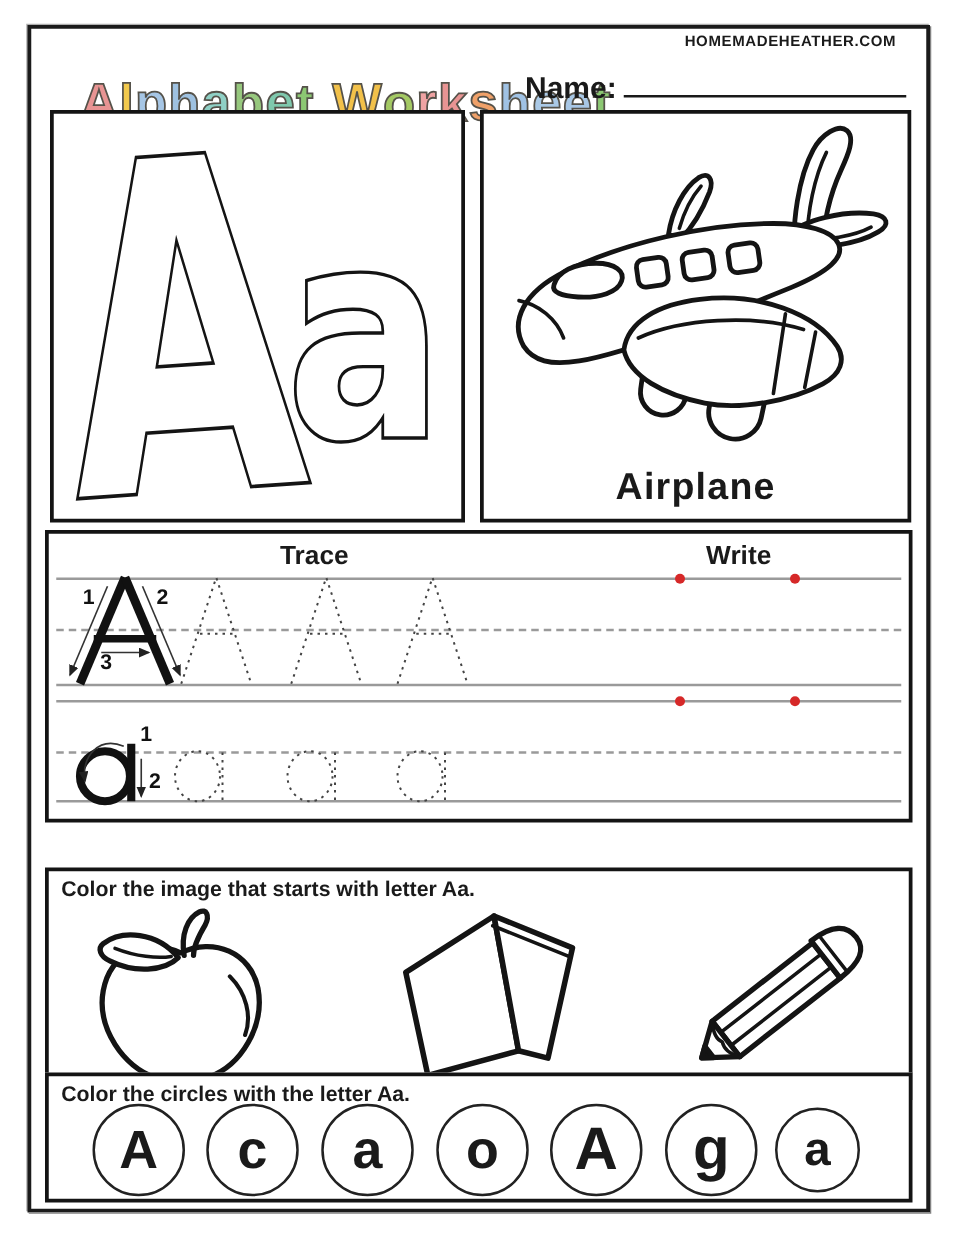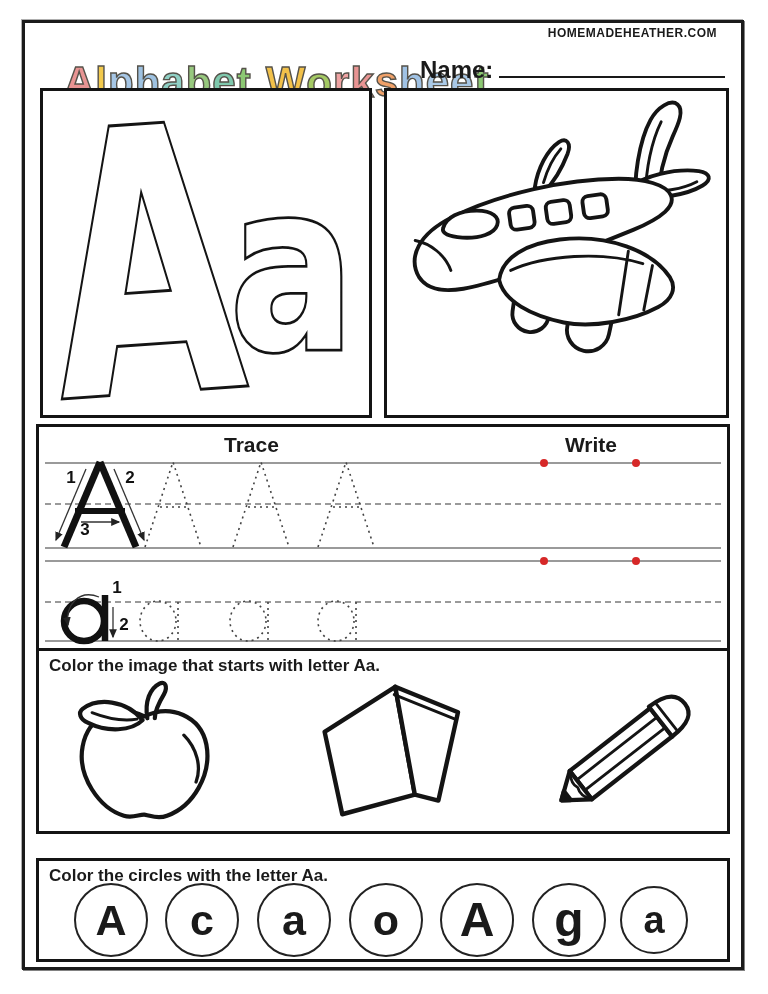--- a/index.html
+++ b/index.html
@@ -22,21 +22,21 @@
   .name-row{position:absolute;left:420px;top:52px;font-size:24px;font-weight:600;}
   .name-line{display:inline-block;width:226px;height:24px;border-bottom:2px solid #191919;margin-left:6px;}
   
   .card{position:absolute;top:88px;background:#fff;border:3px solid #141414;}
   .card.letters{left:40px;width:326px;height:324px;}
   .card.picture{left:384px;width:339px;height:324px;}
   .caption{position:absolute;left:0;right:0;bottom:8px;text-align:center;font-size:30px;font-weight:600;letter-spacing:1px;}
   
   .panel{position:absolute;left:36px;width:688px;background:#fff;border:3px solid #141414;}
   .panel.trace{top:424px;height:228px;}
-  .panel.images{top:648px;height:180px;}
+  .panel.images{top:694px;height:180px;}
   .panel.circles{top:858px;height:98px;}
   .trace-head{position:absolute;top:6px;font-size:21px;font-weight:600;}
   .trace-head.t{left:185px;width:90px;text-align:left;}
   .trace-head.w{left:488px;width:90px;text-align:right;}
   .hline{position:absolute;left:6px;right:6px;height:2px;background:#9a9a9a;}
   .dline{position:absolute;left:6px;right:6px;height:0;border-top:2px dashed #9a9a9a;}
   .dot{position:absolute;width:8px;height:8px;border-radius:50%;background:#d62828;}
   .trace-svg{position:absolute;left:0;top:0;}
   
   .instr{position:absolute;left:10px;top:5px;font-size:17px;font-weight:600;}
@@ -96,20 +96,21 @@
       <rect x="200" y="108" width="25" height="23" rx="6" transform="rotate(-8 212 119)"></rect>
 
       <rect x="128" y="195" width="38" height="55" rx="19" transform="rotate(8 147 222)"></rect>
       <rect x="185" y="210" width="44" height="60" rx="22" transform="rotate(12 207 240)"></rect>
 
       <path d="M113,196 C116,172 142,158 176,154 C226,148 272,166 290,193 C297,204 293,216 278,224 C252,238 210,246 180,240 C146,233 118,218 113,196 Z"></path>
       <path fill="none" stroke-width="3" d="M125,186 C160,170 220,166 262,179"></path>
       <path fill="none" stroke-width="3" d="M247,166 L237,232"></path>
       <path fill="none" stroke-width="3" d="M272,181 L263,227"></path>
     </svg>
+    <div class="caption">Airplane</div>
   </div>
 
   <div class="panel trace">
     <div class="trace-head t">Trace</div>
     <div class="trace-head w">Write</div>
 
     <div class="hline" style="top:35px"></div>
     <div class="dline" style="top:76px"></div>
     <div class="hline" style="top:120px"></div>
     <div class="hline" style="top:133px"></div>

